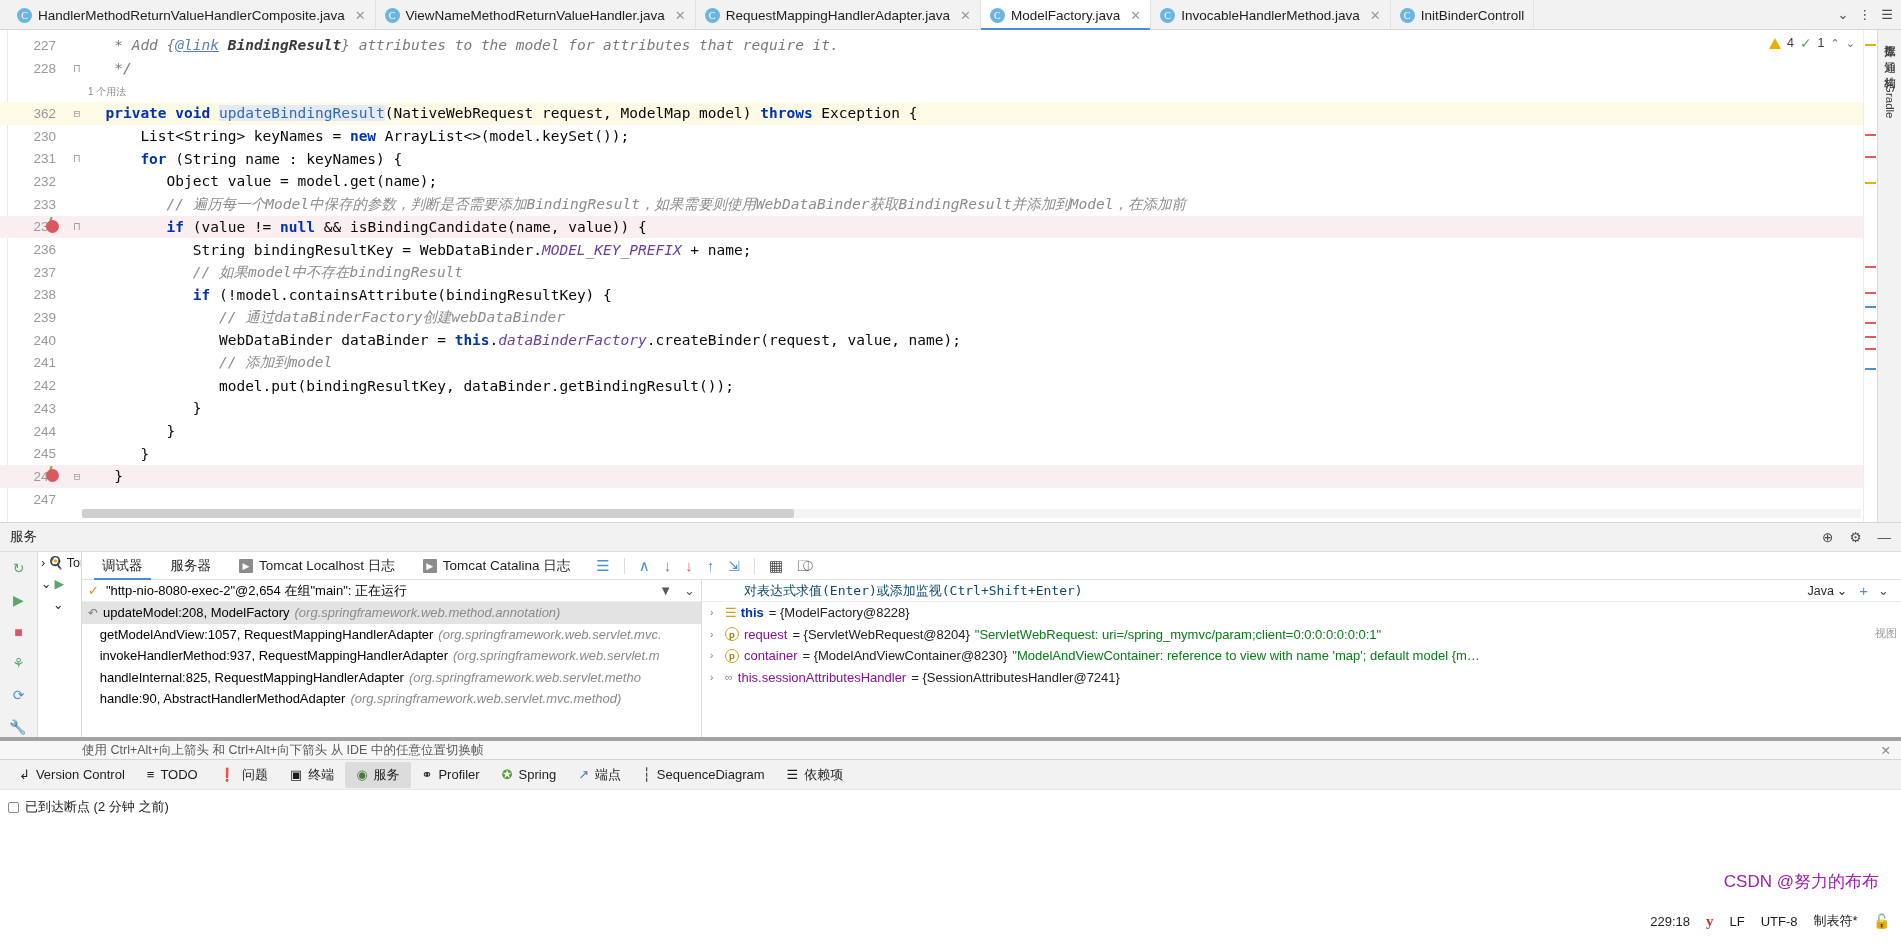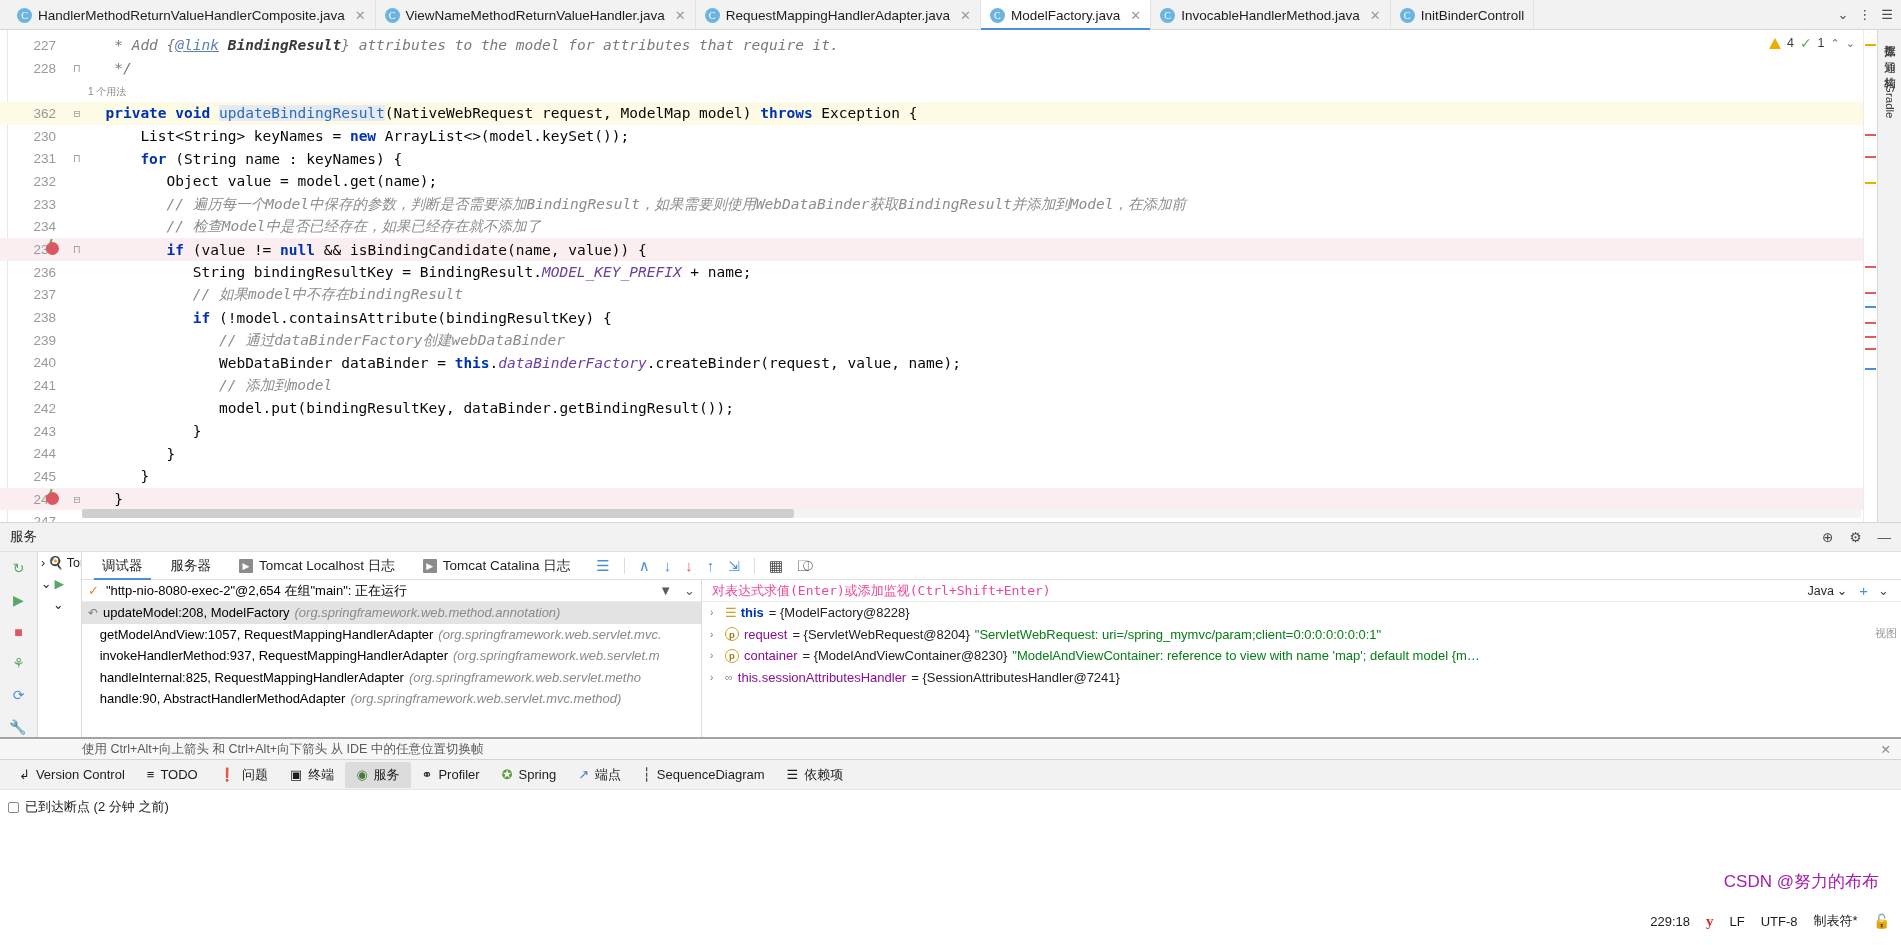--- a/index.html
+++ b/index.html
@@ -190,22 +190,22 @@
     display: flex; align-items: center; gap: 5px; height: 21.5px; padding: 0 6px;
     font-size: 13px; white-space: nowrap; overflow: hidden;
   }
   .frame.sel { background: #e3e3e3; }
   .frame .pkg { color: #8a8a8a; font-style: italic; }
   .ret-arrow { color: #7a7a7a; font-size: 12px; }
 
   .vars-pane { flex: 1; position: relative; background: #fff; overflow: hidden; }
   .eval-row { height: 22px; display: flex; align-items: center; padding: 0 6px; border-bottom: 1px solid #ededed; }
   .eval-input {
-    flex: 1; font-size: 13px; color: #ec4899;
-    font-family: "DejaVu Sans Mono", monospace; padding-left: 4px;
+    flex: 1; font-size: 13px; color: #0c4a6e;
+    font-family: "DejaVu Sans Mono", monospace; padding-left: 4px; margin-left: 32px;
   }
   .lang-sel { display: flex; align-items: center; gap: 3px; font-size: 12.5px; color: #2a2a2a; margin-right: 12px; }
   .var-row {
     display: flex; align-items: center; gap: 5px; height: 21.5px;
     font-size: 13px; padding-left: 8px; white-space: nowrap; overflow: hidden;
   }
   .tri { color: #7a7a7a; font-size: 10px; width: 10px; }
   .badge-p {
     width: 14px; height: 14px; border-radius: 50%; border: 1.3px solid #c9a227;
     color: #a07d12; font-size: 9.5px; display: flex; align-items: center;
@@ -214,21 +214,21 @@
   .badge-this { color: #c9a227; font-size: 13px; letter-spacing: -1px; }
   .badge-oo { color: #8a8a8a; font-size: 11px; }
   .vname { color: #871094; }
   .vname.blue { color: #0033b3; font-weight: bold; }
   .vval { color: #222; }
   .vstr { color: #067d17; }
 
   
   .tipbar {
     position: absolute; top: 737px; left: 0; right: 0; height: 22px;
-    background: #f7f7f7; border-top: 2px solid #a3a3a3;
+    background: #f7f7f7; border-top: 4px solid #a3a3a3;
     display: flex; align-items: center; padding-left: 82px;
     font-size: 12.5px; color: #5a5a5a;
   }
   .tipbar .xclose { margin-left: auto; margin-right: 10px; color: #8a8a8a; }
 
   
   .bottombar {
     position: absolute; top: 759px; left: 0; right: 0; height: 30px;
     background: #f2f2f2; border-top: 1px solid #d5d5d5;
     display: flex; align-items: center; gap: 0px; padding-left: 8px;
@@ -319,23 +319,22 @@
 
     <div id="code-lines" style="padding-top:4px;">
         <div class="line"><span class="lno">227</span><span class="fold"></span><span class="code"><span class="cmtdoc">   * Add {</span><span class="lnk">@link</span><span class="cmtdoc"> </span><span class="bold">BindingResult</span><span class="cmtdoc">} attributes to the model for attributes that require it.</span></span></div>
         <div class="line"><span class="lno">228</span><span class="fold">⊓</span><span class="code"><span class="cmtdoc">   */</span></span></div>
         <div class="line"><span class="lno"></span><span class="fold"></span><span class="code"><span class="usage">1 个用法</span></span></div>
         <div class="line hl2"><span class="lno">362</span><span class="fold">⊟</span><span class="code"><span class="txt">  </span><span class="kw">private void </span><span class="mthdecl">updateBindingResult</span><span class="txt">(NativeWebRequest request, ModelMap model) </span><span class="kw">throws </span><span class="txt">Exception {</span></span></div>
         <div class="line"><span class="lno">230</span><span class="fold"></span><span class="code"><span class="txt">      List&lt;String&gt; keyNames = </span><span class="kw">new </span><span class="txt">ArrayList&lt;&gt;(model.keySet());</span></span></div>
         <div class="line"><span class="lno">231</span><span class="fold">⊓</span><span class="code"><span class="txt">      </span><span class="kw">for </span><span class="txt">(String name : keyNames) {</span></span></div>
         <div class="line"><span class="lno">232</span><span class="fold"></span><span class="code"><span class="txt">         Object value = model.get(name);</span></span></div>
         <div class="line"><span class="lno">233</span><span class="fold"></span><span class="code"><span class="cmt">         // 遍历每一个Model中保存的参数，判断是否需要添加BindingResult，如果需要则使用WebDataBinder获取BindingResult并添加到Model，在添加前</span></span></div>
-        <div class="line"><span class="lno">234</span><span class="fold"></span><span class="code"><span class="cmt">         // 检查Model中是否已经存在，如果已经存在就不添加了</span></span></div>
         <div class="line hl"><span class="lno">235</span><span class="bp"></span><span class="fold">⊓</span><span class="code"><span class="txt">         </span><span class="kw">if </span><span class="txt">(value != </span><span class="kw">null </span><span class="txt">&amp;&amp; isBindingCandidate(name, value)) {</span></span></div>
-        <div class="line"><span class="lno">236</span><span class="fold"></span><span class="code"><span class="txt">            String bindingResultKey = BindingResult.</span><span class="cnst">MODEL_KEY_PREFIX</span><span class="txt"> + name;</span></span></div>
+        <div class="line"><span class="lno">236</span><span class="fold"></span><span class="code"><span class="txt">            String bindingResultKey = WebDataBinder.</span><span class="cnst">MODEL_KEY_PREFIX</span><span class="txt"> + name;</span></span></div>
         <div class="line"><span class="lno">237</span><span class="fold"></span><span class="code"><span class="cmt">            // 如果model中不存在bindingResult</span></span></div>
         <div class="line"><span class="lno">238</span><span class="fold"></span><span class="code"><span class="txt">            </span><span class="kw">if </span><span class="txt">(!model.containsAttribute(bindingResultKey) {</span></span></div>
         <div class="line"><span class="lno">239</span><span class="fold"></span><span class="code"><span class="cmt">               // 通过dataBinderFactory创建webDataBinder</span></span></div>
         <div class="line"><span class="lno">240</span><span class="fold"></span><span class="code"><span class="txt">               WebDataBinder dataBinder = </span><span class="kw">this</span><span class="txt">.</span><span class="fld">dataBinderFactory</span><span class="txt">.createBinder(request, value, name);</span></span></div>
         <div class="line"><span class="lno">241</span><span class="fold"></span><span class="code"><span class="cmt">               // 添加到model</span></span></div>
         <div class="line"><span class="lno">242</span><span class="fold"></span><span class="code"><span class="txt">               model.put(bindingResultKey, dataBinder.getBindingResult());</span></span></div>
         <div class="line"><span class="lno">243</span><span class="fold"></span><span class="code"><span class="txt">            }</span></span></div>
         <div class="line"><span class="lno">244</span><span class="fold"></span><span class="code"><span class="txt">         }</span></span></div>
         <div class="line"><span class="lno">245</span><span class="fold"></span><span class="code"><span class="txt">      }</span></span></div>
         <div class="line hl"><span class="lno">246</span><span class="bp"></span><span class="fold">⊟</span><span class="code"><span class="txt">   }</span></span></div>

